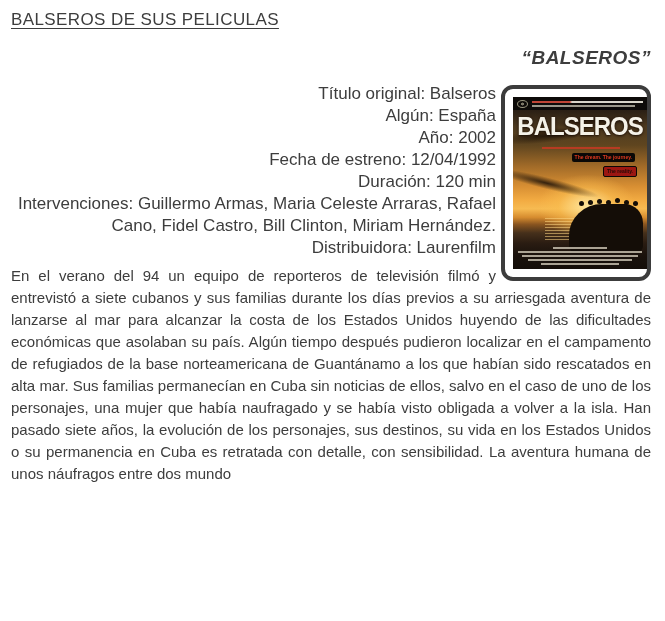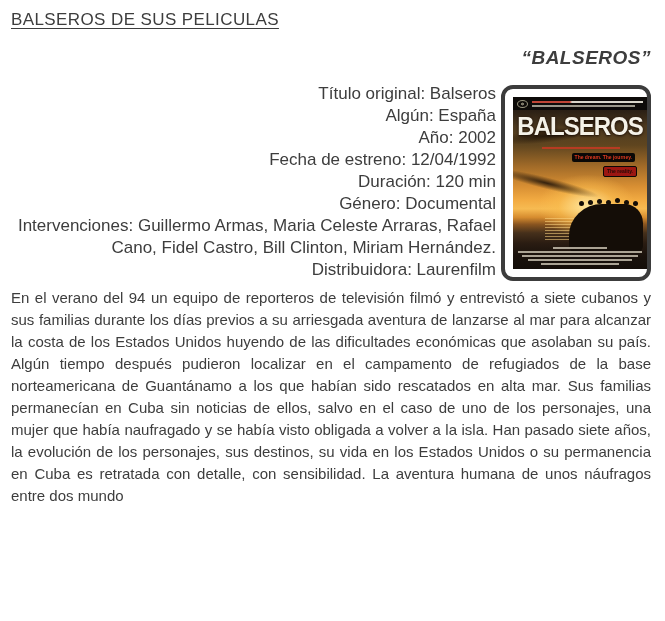--- a/index.html
+++ b/index.html
@@ -165,21 +165,20 @@
         </div>
       </div>
     </div>
 
     <div class="details">
       <div>Título original: Balseros</div>
       <div>Algún: España</div>
       <div>Año: 2002</div>
       <div>Fecha de estreno: 12/04/1992</div>
       <div>Duración: 120 min</div>
-      <div>Género: Documental</div>
       <div>Intervenciones: Guillermo Armas, Maria Celeste Arraras, Rafael Cano, Fidel Castro, Bill Clinton, Miriam Hernández.</div>
       <div>Distribuidora: Laurenfilm</div>
     </div>
 
     <p class="synopsis">En el verano del 94 un equipo de reporteros de televisión filmó y entrevistó a siete cubanos y sus familias durante los días previos a su arriesgada aventura de lanzarse al mar para alcanzar la costa de los Estados Unidos huyendo de las dificultades económicas que asolaban su país. Algún tiempo después pudieron localizar en el campamento de refugiados de la base norteamericana de Guantánamo a los que habían sido rescatados en alta mar. Sus familias permanecían en Cuba sin noticias de ellos, salvo en el caso de uno de los personajes, una mujer que había naufragado y se había visto obligada a volver a la isla. Han pasado siete años, la evolución de los personajes, sus destinos, su vida en los Estados Unidos o su permanencia en Cuba es retratada con detalle, con sensibilidad. La aventura humana de unos náufragos entre dos mundo</p>
 
   </div>
 </div>
 
 </body></html>

